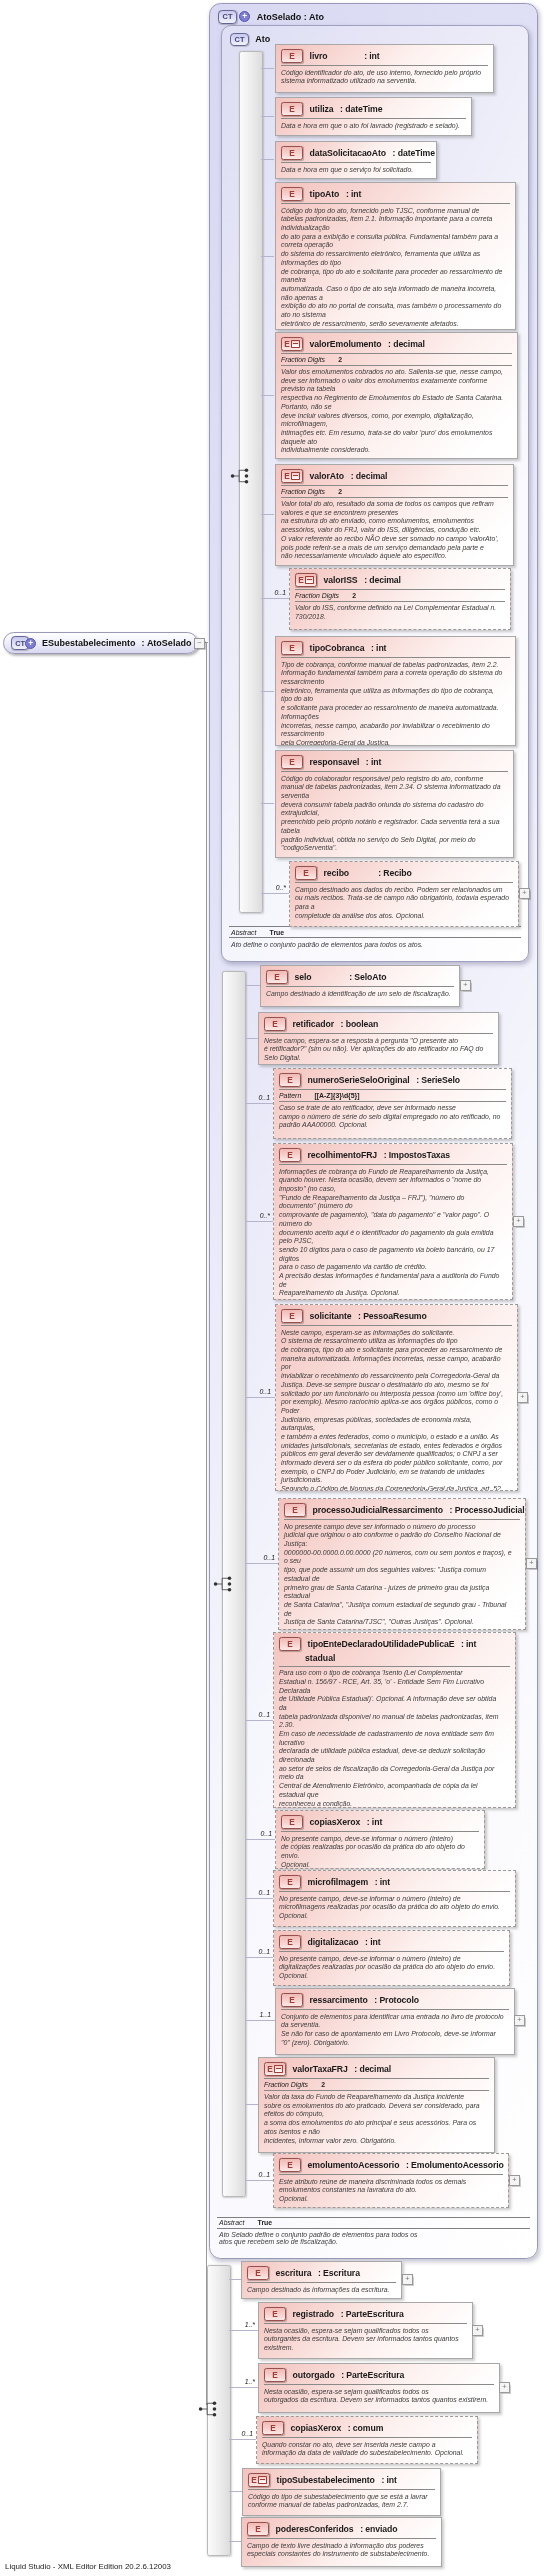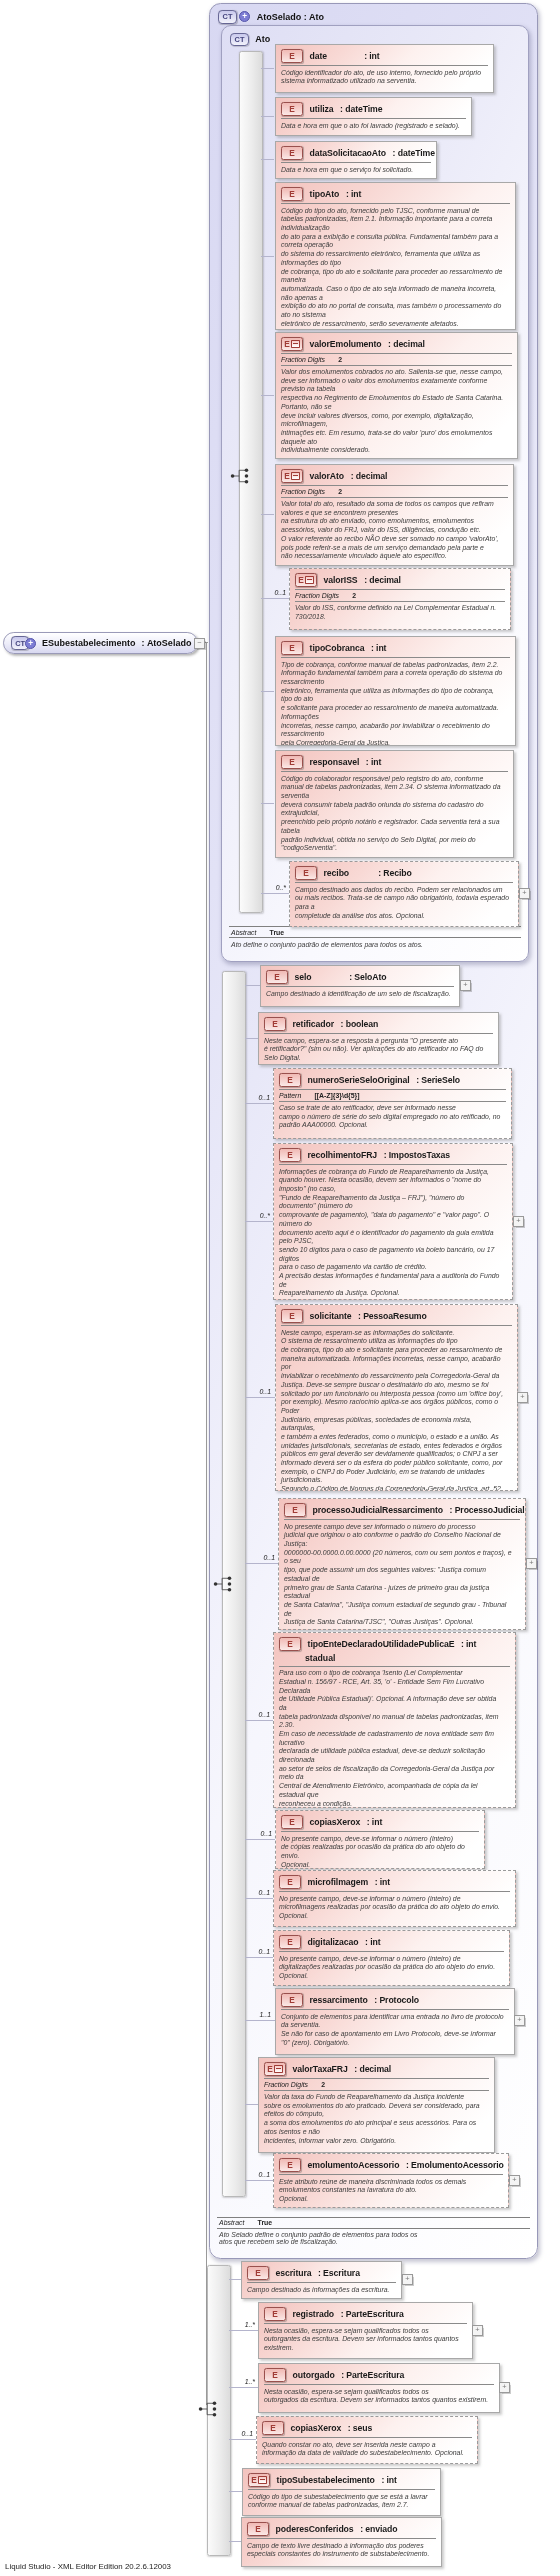--- a/index.html
+++ b/index.html
@@ -142,21 +142,21 @@
     <span>ESubestabelecimento</span>
     <span style="margin-left:-2.5px;">&nbsp;:&nbsp;<span>AtoSelado</span></span>
   </div>
   <div class="plus" style="left:194px;top:638px;">−</div>
 
   <div id="boxes">
       <div class="hline" style="left: 261px; top: 68px; width: 13.2px;"></div>
       <div class="ebox" style="left: 275px; top: 44px; width: 217px; height: 47px;">
         <div class="hdr">
           <span class="bdgE">E</span>
-          <span style="min-width: 48px;">date</span>
+          <span style="min-width: 48px;">livro</span>
           <span>: int</span>
         </div>
         <div class="sep"></div>
         <div class="ann">Código identificador do ato, de uso interno, fornecido pelo próprio
 sistema informatizado utilizado na serventia.</div>
       </div>
       <div class="hline" style="left: 261px; top: 116px; width: 13.2px;"></div>
       <div class="ebox" style="left: 275px; top: 97px; width: 195px; height: 37px;">
         <div class="hdr">
           <span class="bdgE">E</span>
@@ -585,21 +585,21 @@
         <div class="ann">Nesta ocasião, espera-se sejam qualificados todos os
 outorgados da escritura. Devem ser informados tantos quantos existirem.</div>
       </div>
       <div class="plus" style="left: 499px; top: 2382px;">+</div>
       <div class="hline" style="left: 229px; top: 2439px; width: 27px;"></div>
       <div class="card" style="left: 233px; top: 2430px;">0..1</div>
       <div class="ebox dashed" style="left: 256px; top: 2416px; width: 220px; height: 46px;">
         <div class="hdr">
           <span class="bdgE">E</span>
           <span>copiasXerox</span>
-          <span>: seus</span>
+          <span>: comum</span>
         </div>
         <div class="sep"></div>
         <div class="ann">Quando constar no ato, deve ser inserida neste campo a
 informação da data de validade do subestabelecimento. Opcional.</div>
       </div>
       <div class="hline" style="left: 229px; top: 2491px; width: 13.2px;"></div>
       <div class="ebox" style="left: 242px; top: 2468px; width: 197px; height: 46px;">
         <div class="hdr">
           <span class="bdgE">E<span class="dashbox"></span></span>
           <span>tipoSubestabelecimento</span>

